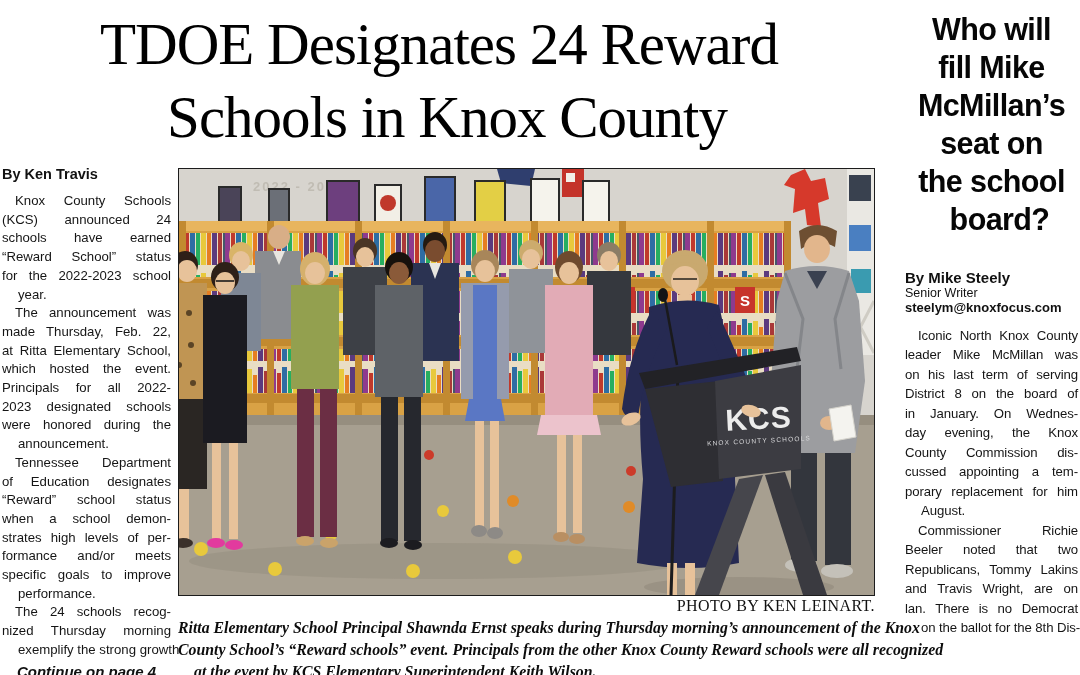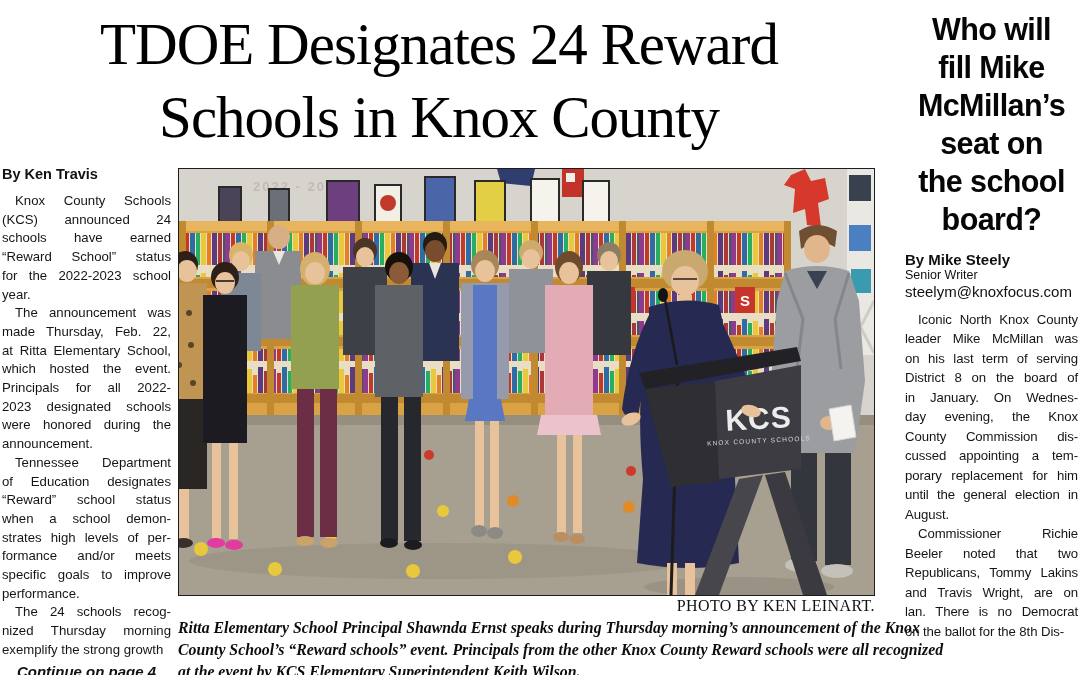--- a/index.html
+++ b/index.html
@@ -2,21 +2,21 @@
 <html><head>
 <meta charset="utf-8">
 <style>
   html,body{margin:0;padding:0;}
   body{
     width:1080px;height:675px;position:relative;overflow:hidden;
     background:#ffffff;color:#111;
     font-family:"Liberation Sans",sans-serif;
   }
   .tline{white-space:nowrap;text-align:justify;text-align-last:justify;}
-  .tline.last{text-align-last:left;}
+  .tline.last{text-align-last:left;margin-left:16px;}
   .para .tline:first-child{text-indent:13px;}
 
   
   .headline-main{
     position:absolute;left:0;top:8px;width:878px;
     font-family:"Liberation Serif",serif;font-weight:400;
     font-size:59px;line-height:73px;letter-spacing:-1px;color:#000;
   }
   .headline-main .tline{text-align:left;text-align-last:center;white-space:nowrap;}
 
@@ -42,24 +42,24 @@
   }
   .caption{
     margin-top:2px;font-family:"Liberation Serif",serif;
     font-weight:bold;font-style:italic;font-size:15.8px;line-height:22px;color:#0d0d0d;
   }
 
   
   .right-col{position:absolute;left:905px;top:10px;width:173px;}
   .headline-side{font-size:30.5px;line-height:38px;font-weight:bold;letter-spacing:-.6px;color:#060606;}
   .headline-side .tline{text-align:center;text-align-last:center;white-space:nowrap;}
-  .side-byline{margin-top:13px;line-height:1.15;}
+  .side-byline{margin-top:31px;line-height:1.15;}
   .side-byline .name{font-weight:bold;font-size:15px;}
   .side-byline .role{font-size:12.5px;}
-  .side-byline .email{font-weight:normal;font-size:15px;}
+  .side-byline .email{font-weight:bold;font-size:13px;}
   .right-col .bodytext{margin-top:10px;font-size:13.2px;line-height:19.5px;letter-spacing:-.1px;}
 </style>
 </head>
 <body>
 
 <div class="headline-main">
     <div class="tline">TDOE Designates 24 Reward</div>
     <div class="tline last">Schools in Knox County</div>
   </div>
 
@@ -376,21 +376,20 @@
       <div class="para">
         <div class="tline">Iconic North Knox County</div>
         <div class="tline">leader Mike McMillan was</div>
         <div class="tline">on his last term of serving</div>
         <div class="tline">District 8 on the board of</div>
         <div class="tline">in January. On Wednes-</div>
         <div class="tline">day evening, the Knox</div>
         <div class="tline">County Commission dis-</div>
         <div class="tline">cussed appointing a tem-</div>
         <div class="tline">porary replacement for him</div>
-        <div class="tline">until the general election in</div>
         <div class="tline last">August.</div>
       </div>
       <div class="para">
         <div class="tline">Commissioner Richie</div>
         <div class="tline">Beeler noted that two</div>
         <div class="tline">Republicans, Tommy Lakins</div>
         <div class="tline">and Travis Wright, are on</div>
         <div class="tline">lan. There is no Democrat</div>
         <div class="tline last">on the ballot for the 8th Dis-</div>
       </div>

